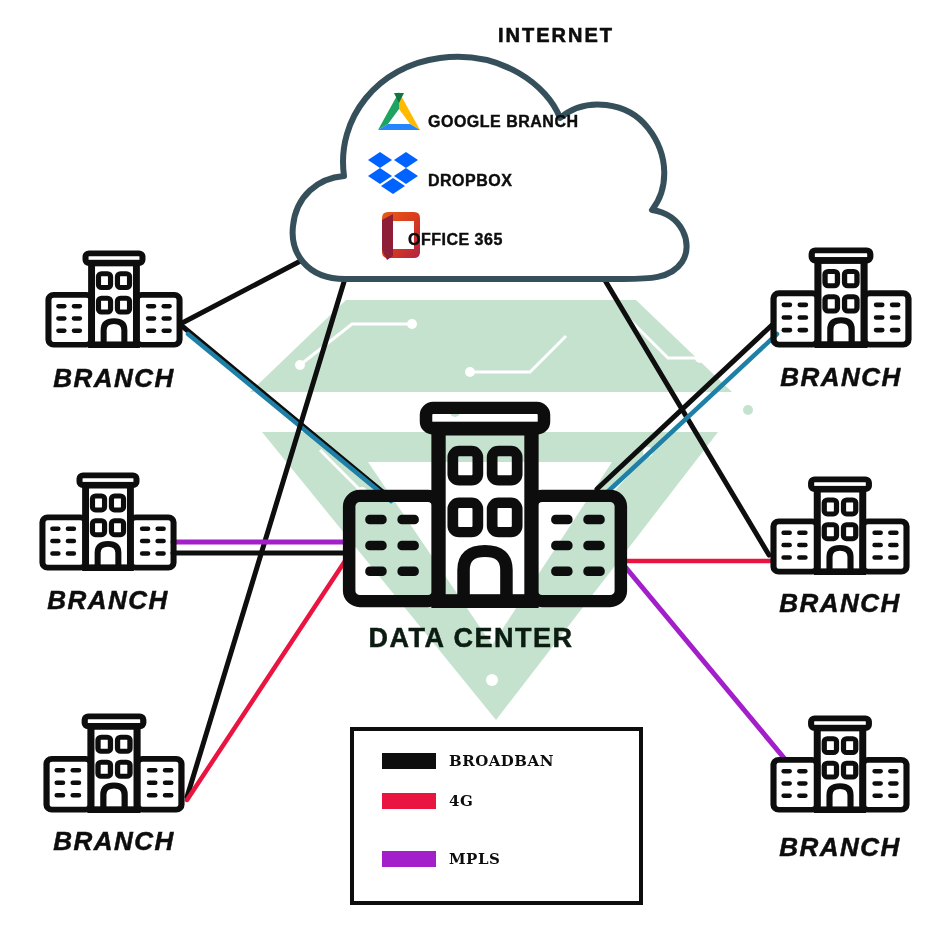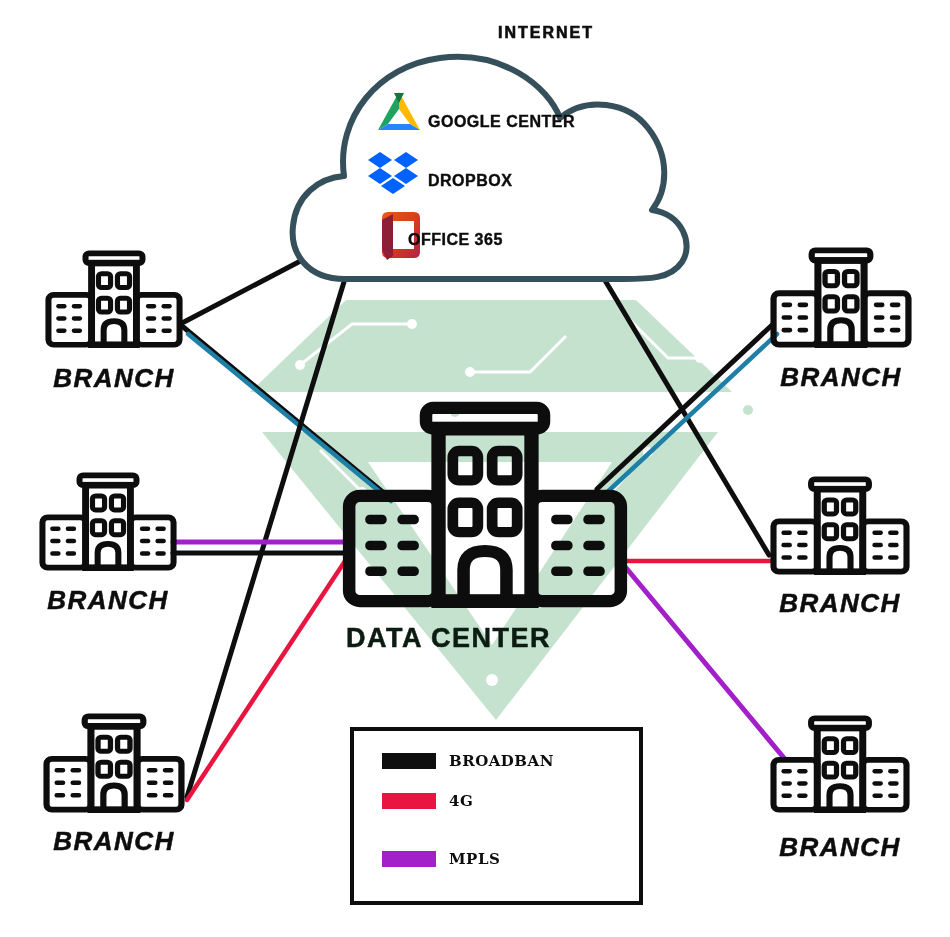--- a/index.html
+++ b/index.html
@@ -2,23 +2,23 @@
 <html><head>
 <meta charset="utf-8">
 <style>
   html,body{margin:0;padding:0;}
   body{width:950px;height:937px;position:relative;background:#ffffff;overflow:hidden;
        font-family:"Liberation Sans",sans-serif;}
   .stage{position:absolute;left:0;top:0;width:950px;height:937px;}
   .lbl{position:absolute;font-weight:bold;color:#0d0d0d;white-space:nowrap;}
   .node-lbl{font-size:26px;letter-spacing:1.5px;width:150px;text-align:center;font-style:italic;
             -webkit-text-stroke:0.5px #0d0d0d;}
-  .dc-lbl{font-size:27px;letter-spacing:1.5px;width:250px;text-align:left;color:#0c1c12;
+  .dc-lbl{font-size:27px;letter-spacing:1.5px;width:250px;text-align:center;color:#0c1c12;
           -webkit-text-stroke:0.5px #0c1c12;}
-  .title-lbl{font-size:16px;letter-spacing:2px;text-align:right;-webkit-text-stroke:0.6px #0d0d0d;}
+  .title-lbl{font-size:20px;letter-spacing:2px;text-align:right;-webkit-text-stroke:0.6px #0d0d0d;}
   .svc-lbl{font-size:16px;letter-spacing:0.5px;-webkit-text-stroke:0.4px #0d0d0d;}
   .legend{position:absolute;left:350px;top:727px;width:245px;height:170px;
           border:4px solid #0d0d0d;background:#ffffff;padding-left:40px;}
   .legend-row{position:absolute;left:0;top:0;width:100%;height:18px;}
   .legend-swatch{position:absolute;left:28px;top:0;width:54px;height:16px;}
   .legend-label{position:absolute;left:95px;top:-1px;font-family:"DejaVu Serif","Liberation Serif",serif;
                 font-weight:bold;font-size:15px;letter-spacing:0.5px;color:#0d0d0d;white-space:nowrap;}
 </style>
 </head>
 <body>
@@ -127,21 +127,21 @@
   <use href="#bld" x="45" y="250" width="138" height="98"></use>
   <use href="#bld" x="39" y="472" width="138" height="99"></use>
   <use href="#bld" x="43" y="713" width="142" height="100"></use>
   <use href="#bld" x="770" y="247" width="142" height="101"></use>
   <use href="#bld" x="770" y="476" width="140" height="99"></use>
   <use href="#bld" x="770" y="715" width="140" height="98"></use>
   <use href="#bld" x="342" y="401" width="286" height="207"></use>
 </svg>
 
 <div class="lbl title-lbl" style="left:498px;top:24px;">INTERNET</div>
-<div class="lbl svc-lbl" style="left:428px;top:113px;">GOOGLE CENTER</div>
+<div class="lbl svc-lbl" style="left:428px;top:113px;">GOOGLE BRANCH</div>
 <div class="lbl svc-lbl" style="left:428px;top:172px;">DROPBOX</div>
 <div class="lbl svc-lbl" style="left:408px;top:231px;">OFFICE 365</div>
 
 <div class="lbl node-lbl" style="left:39px;top:363px;">BRANCH</div>
 <div class="lbl node-lbl" style="left:33px;top:585px;">BRANCH</div>
 <div class="lbl node-lbl" style="left:39px;top:826px;">BRANCH</div>
 <div class="lbl node-lbl" style="left:766px;top:362px;">BRANCH</div>
 <div class="lbl node-lbl" style="left:765px;top:588px;">BRANCH</div>
 <div class="lbl node-lbl" style="left:765px;top:832px;">BRANCH</div>
 <div class="lbl dc-lbl" style="left:346px;top:623px;">DATA CENTER</div>

